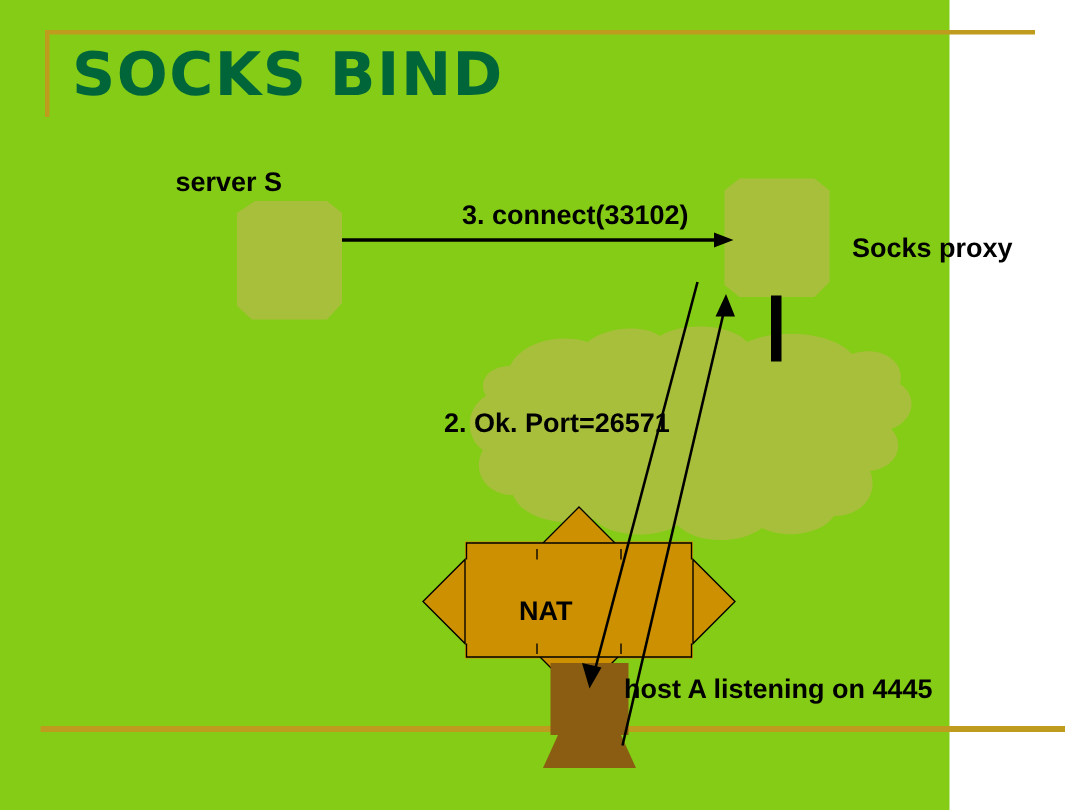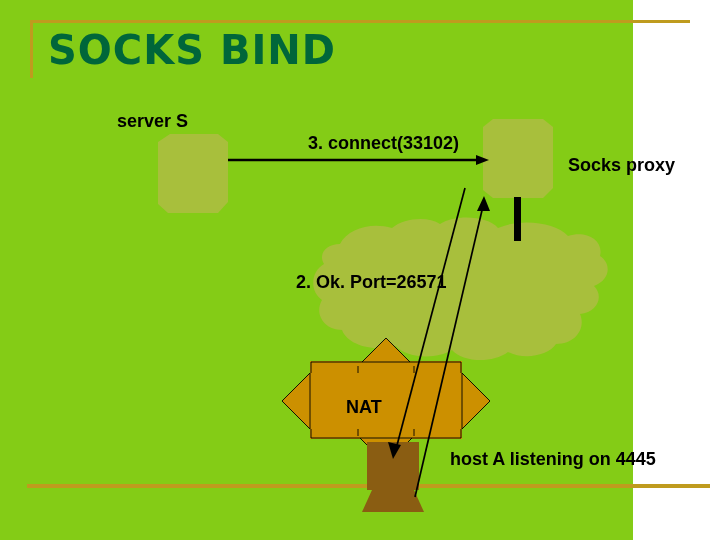--- a/index.html
+++ b/index.html
@@ -217,15 +217,15 @@
 
   <div class="lbl" style="left:568px; top:133px;margin-top:23px;">Socks proxy</div>
 
   <div class="lbl" style="left:272px; top:134px;margin-left:36px;">3. connect(33102)</div>
 
   <div class="lbl" style="left:296px; top:273px;">2. Ok. Port=26571</div>
 
 
   <div class="lbl" style="left:346px; top:398px;">NAT</div>
 
-  <div class="lbl" style="left:450px; top:450px;">host A listening on 4445</div>
+  <div class="lbl" style="left:416px; top:450px;">host A listening on 4445</div>
 
 </div>
 
 </body></html>

